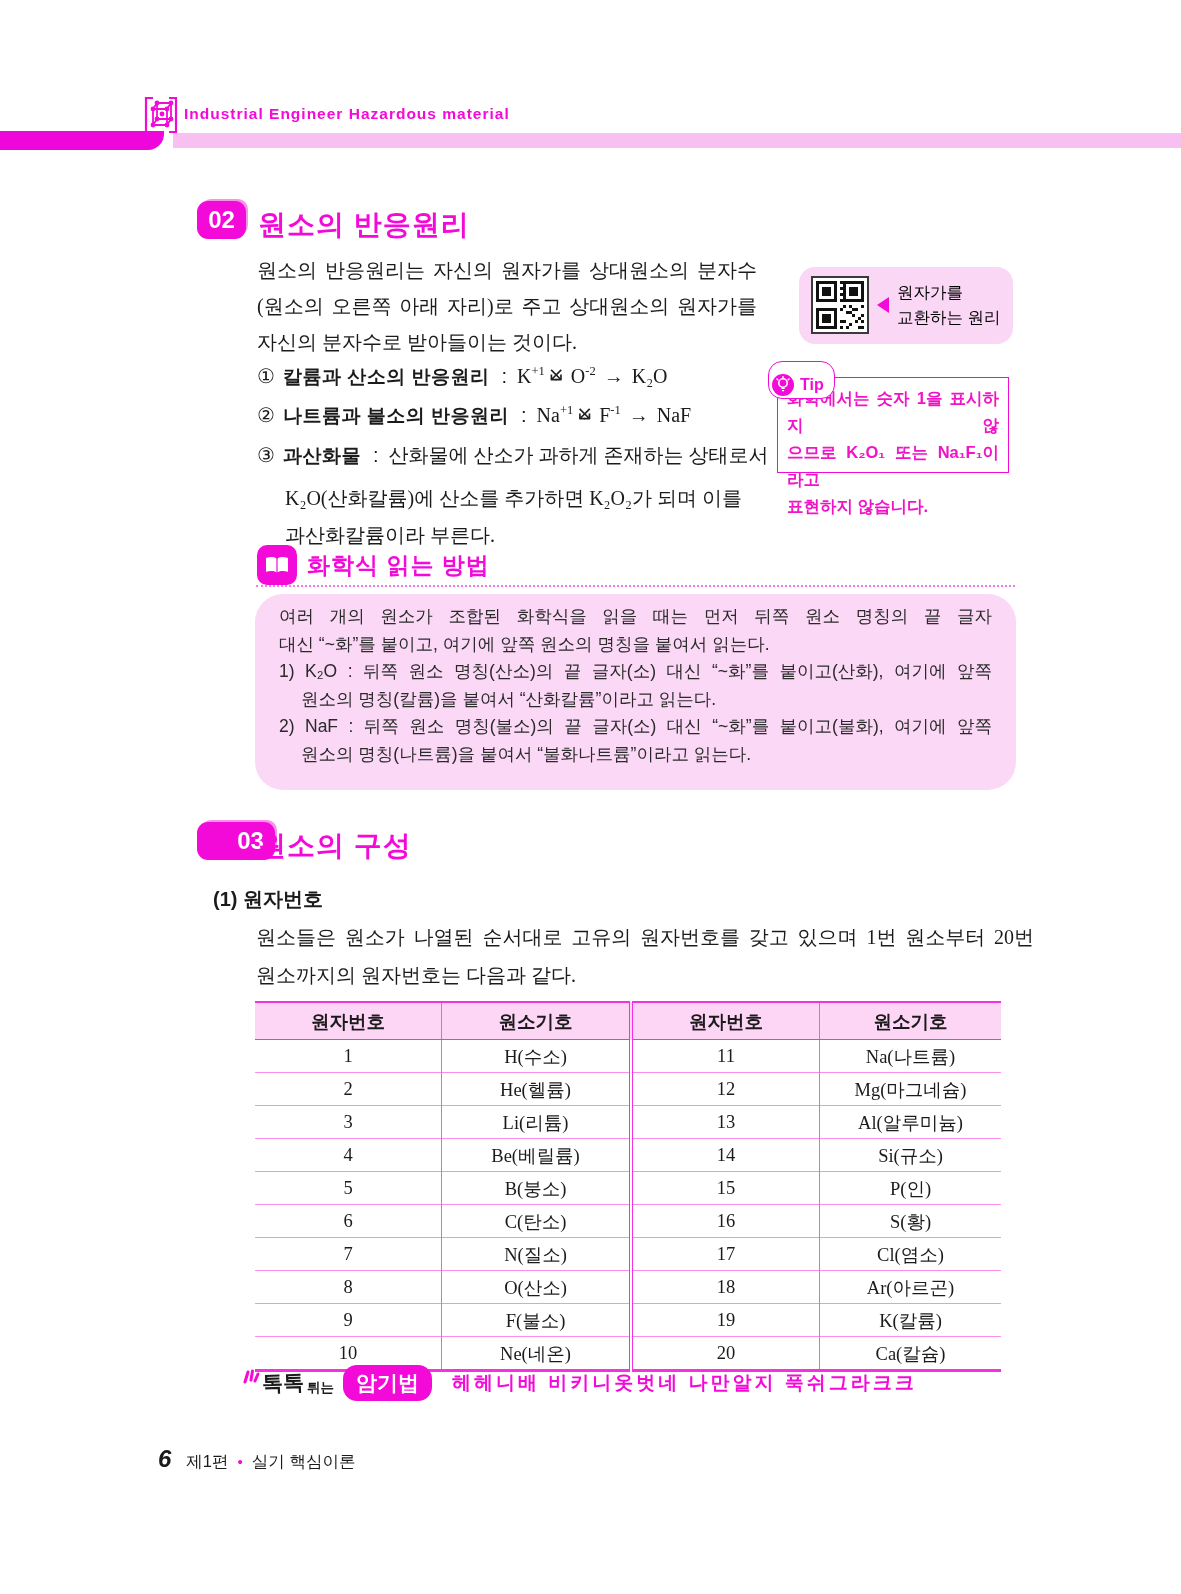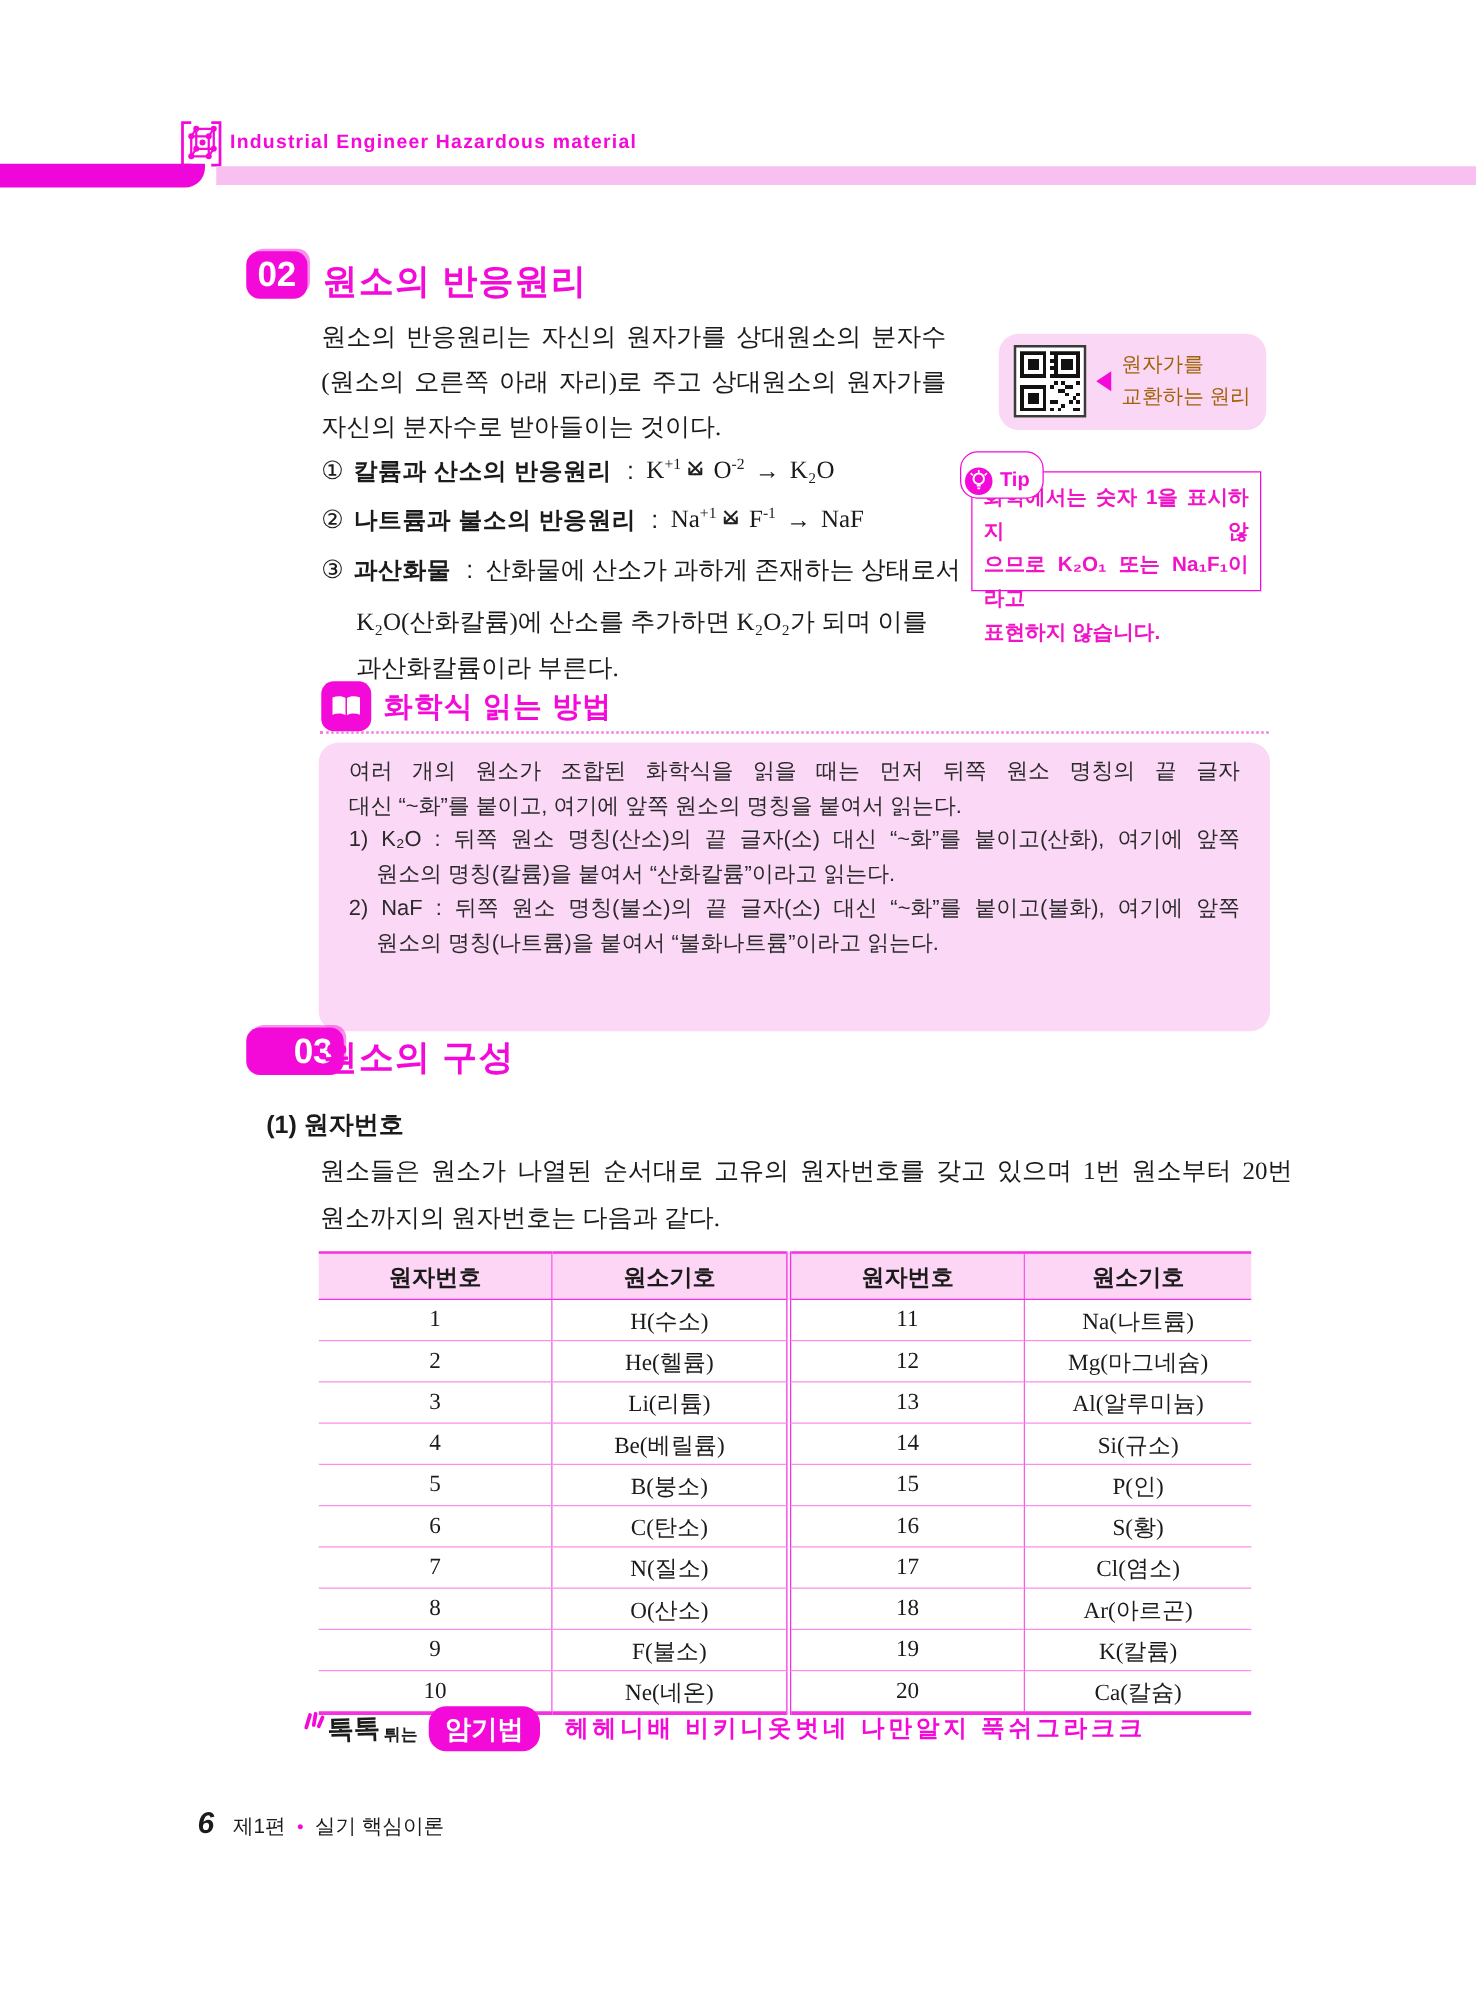--- a/index.html
+++ b/index.html
@@ -8,21 +8,21 @@
   .abs{position:absolute;}
   .serif{font-family:"Liberation Serif",serif;}
 
   
   .brand{left:184px;top:105px;font-size:15.5px;font-weight:700;color:#f40ad8;letter-spacing:1px;}
   .bar-dark{left:0;top:131px;width:164px;height:19px;background:#ef06da;border-radius:0 0 16px 0;}
   .bar-light{left:173px;top:133px;width:1008px;height:15px;background:#f7c0f0;}
 
   
   .badge{width:49px;height:38px;background:#f40ad8;border-radius:11px;color:#fff;
-         font-weight:800;font-size:28px;display:flex;align-items:center;justify-content:center;
+         font-weight:800;font-size:24px;display:flex;align-items:center;justify-content:center;
          box-shadow:3px -3px 0 -1px rgba(244,10,216,.45);}
   .sec-title{font-size:28px;font-weight:700;color:#f40ad8;letter-spacing:1px;}
 
   
   .lines .line{white-space:nowrap;}
   .fit{text-align:justify;text-align-last:justify;white-space:normal!important;}
   .indent{padding-left:22px;}
   .intro{left:257px;top:252px;width:500px;font-size:20px;line-height:36px;}
   .para31{left:256px;top:918px;width:778px;font-size:20px;line-height:38px;}
 
@@ -37,36 +37,36 @@
   .xarr span{position:absolute;left:3px;top:-3px;font-size:20px;color:#222;}
   .arrow{margin:0 8px;}
   .px-rest{left:285px;width:520px;font-size:20px;line-height:37px;}
 
   
   .qrbox{left:799px;top:267px;width:214px;height:77px;background:#fbd7f6;border-radius:16px;}
   .qrtile{left:811px;top:276px;width:58px;height:58px;background:#fff;border:2px solid #3a3a3a;
           box-sizing:border-box;display:flex;align-items:center;justify-content:center;}
   .pointer{left:877px;top:297px;width:0;height:0;border-top:8px solid transparent;
            border-bottom:8px solid transparent;border-right:12px solid #f40ad8;}
-  .qrcap{left:897px;top:280px;font-size:16.5px;line-height:25px;color:#a16207;}
+  .qrcap{left:897px;top:280px;font-size:16.5px;line-height:25px;color:#000000;}
 
   
   .tipbox{left:777px;top:377px;width:232px;height:96px;border:1.5px solid #f40ad8;background:#fff;
           box-sizing:border-box;padding:7px 9px 16px 9px;}
   .tipbox .line{color:#f113c6;font-size:16.5px;line-height:27px;font-weight:600;width:212px;white-space:nowrap;}
   .tip-pill{left:768px;top:361px;display:flex;align-items:center;background:#fff;border:1.5px solid #f40ad8;
             border-radius:14px;padding:11px 10px 1px 2px;gap:5px;}
   .tip-pill .tip-word{color:#f40ad8;font-weight:800;font-size:16px;}
 
   
   .read-icon{left:257px;top:545px;width:40px;height:40px;background:#f40ad8;border-radius:10px;
              display:flex;align-items:center;justify-content:center;}
   .read-title{left:307px;top:550px;font-size:23px;font-weight:800;color:#f40ad8;letter-spacing:1px;}
   .dotline{left:256px;top:585px;width:759px;border-bottom:2.5px dotted #f579e2;}
-  .readbox{left:255px;top:594px;width:761px;height:231px;background:#fbd8f6;border-radius:16px;
+  .readbox{left:255px;top:594px;width:761px;height:196px;background:#fbd8f6;border-radius:28px;
            box-sizing:border-box;padding:9px 24px 0 24px;}
   .readbox .line{font-size:17.5px;line-height:27.5px;color:#2a2a2a;white-space:nowrap;}
 
   .sub31{left:213px;top:886px;font-size:20px;font-weight:800;}
 
   
   .tblwrap{left:255px;top:1001px;}
   table{border-collapse:collapse;width:746px;font-family:"Liberation Serif",serif;font-size:18.5px;}
   th,td{text-align:center;padding:0;}
   thead th{background:#fdd6f5;height:36px;font-weight:600;font-size:18.5px;

